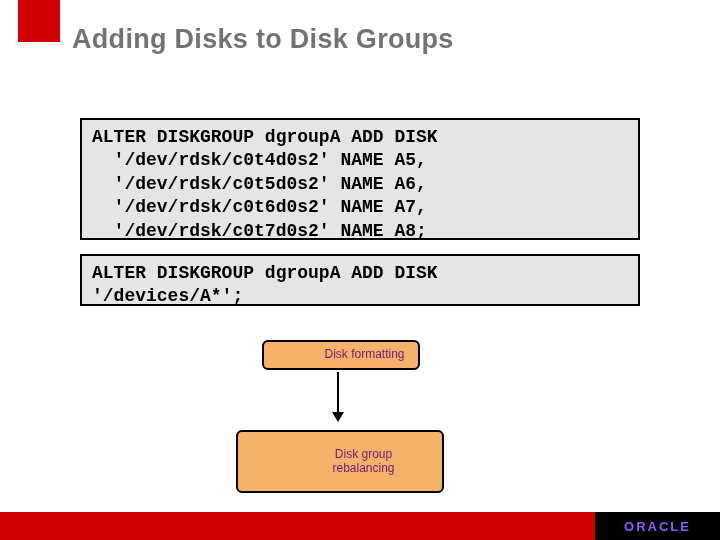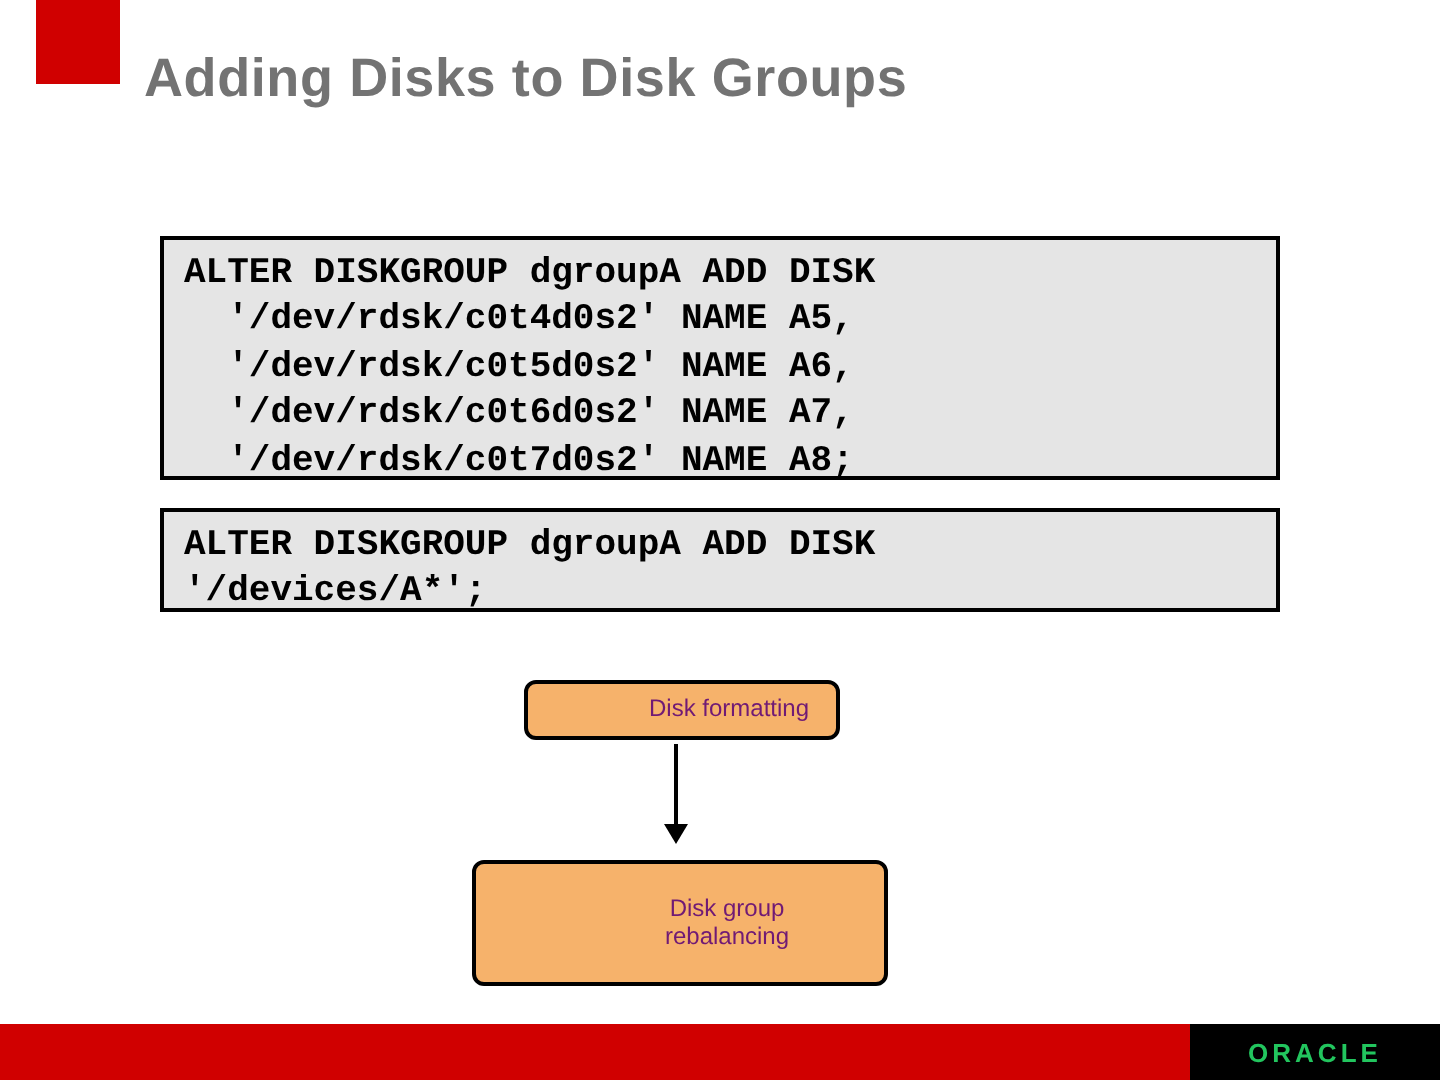--- a/index.html
+++ b/index.html
@@ -106,21 +106,21 @@
     height: 28px;
     background: #d00000;
   }
   .footer-black {
     position: absolute;
     right: 0;
     bottom: 0;
     height: 28px;
     width: 125px;
     background: #000;
-    color: #22c55e;
+    color: #8b5cf6;
     font-size: 13px;
     letter-spacing: 2px;
     display: flex;
     align-items: center;
     justify-content: center;
     font-weight: bold;
   }
 </style>
 </head>
 <body>

